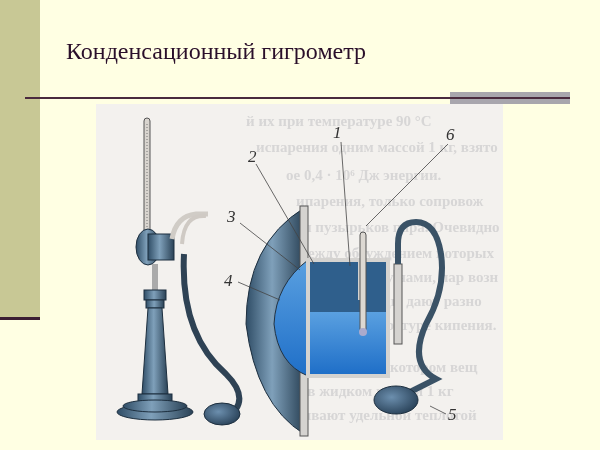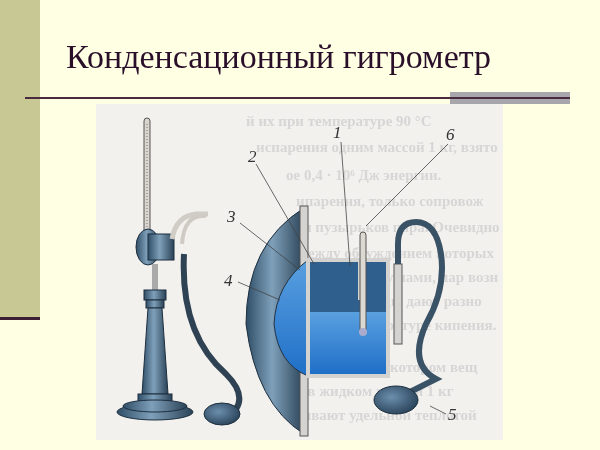--- a/index.html
+++ b/index.html
@@ -1,19 +1,19 @@
 <!DOCTYPE html>
 <html><head>
 <meta charset="utf-8">
 <style>
   html, body { margin:0; padding:0; }
   body { width:600px; height:450px; background:#ffffe3; position:relative; overflow:hidden; font-family:"Liberation Serif", serif; }
   .sidebar { position:absolute; left:0; top:0; width:40px; height:318px; background:#c8c895; }
   .sidebar-line { position:absolute; left:0; top:317px; width:40px; height:3px; background:#3b1e33; }
-  .title { position:absolute; left:66px; top:38px; font-size:34px; color:#2a0f2a; font-family:"Liberation Serif", serif; white-space:nowrap; letter-spacing:0px; }
+  .title { position:absolute; left:66px; top:38px; font-size:24px; color:#2a0f2a; font-family:"Liberation Serif", serif; white-space:nowrap; letter-spacing:0px; }
   .rule { position:absolute; left:25px; top:97px; width:545px; height:2px; background:#4a2a3e; }
   .gray-bar { position:absolute; left:450px; top:92px; width:120px; height:12px; background:#a8a6ad; }
   .figure { position:absolute; left:96px; top:104px; width:407px; height:336px; background:#f3f1ee; overflow:hidden; }
   .figure svg { position:absolute; left:0; top:0; }
   .bgtext { font-family:"Liberation Serif", serif; font-size:15px; fill:#d7d6d6; font-weight:bold; }
   .label { font-family:"Liberation Serif", serif; font-style:italic; font-size:17px; fill:#333; }
 </style>
 </head>
 <body>
 

